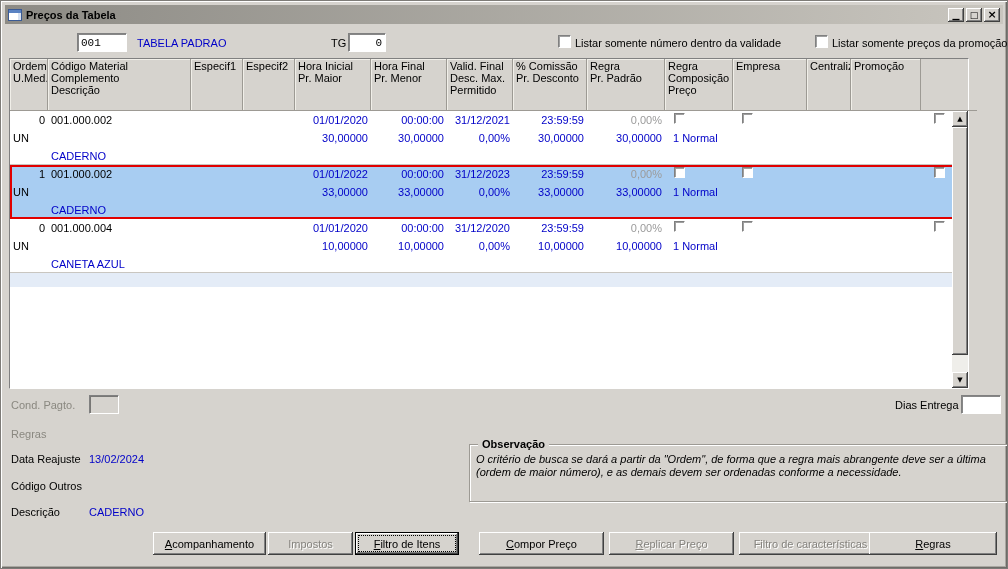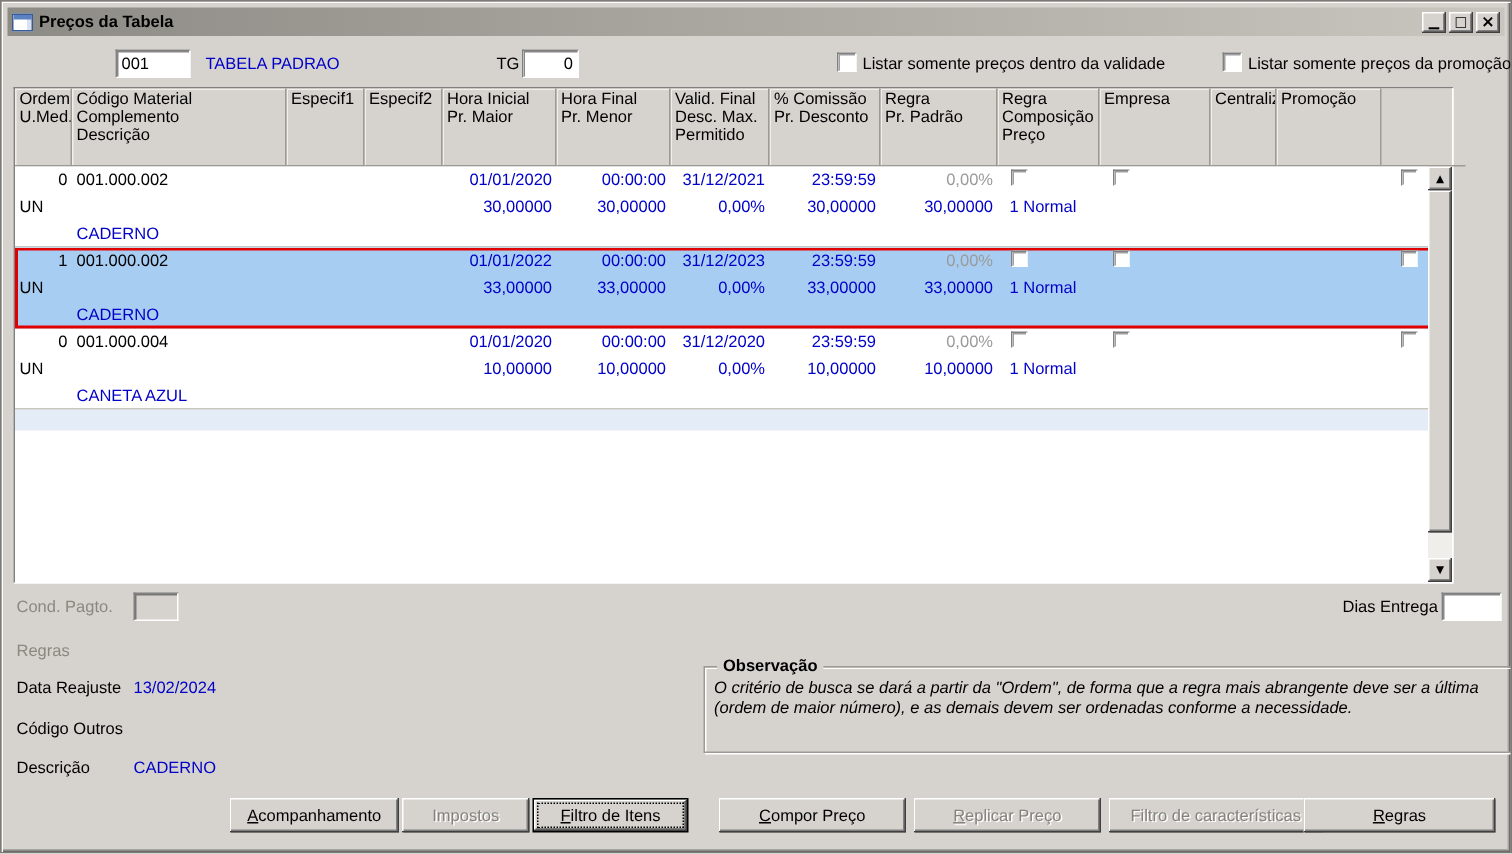--- a/index.html
+++ b/index.html
@@ -32,21 +32,21 @@
     font-family:"DejaVu Sans",sans-serif;font-size:9px;line-height:12px;text-align:center;color:#000;
     cursor:default;
   }
   .win-btn.close{font-size:11px;font-weight:bold;}
   
   .lbl{position:absolute;white-space:nowrap;}
   .field{
     position:absolute;height:19px;background:#fff;
     border:1px solid;border-color:#808080 #fff #fff #808080;
     box-shadow:inset 1px 1px 0 #404040a0;
-    font-family:Liberation Sans, sans-serif;font-size:11px;padding:0 3px;
+    font-family:Liberation Mono, monospace;font-size:11px;padding:0 3px;
   }
   .field.disabled{background:#d6d3ce;}
   .blue{color:#0000c8;}
   .graytxt{color:#8a8880;}
   .chk{
     position:absolute;width:13px;height:13px;background:#fff;
     border:1px solid;border-color:#808080 #fff #fff #808080;
     box-shadow:inset 1px 1px 0 #40404080;
   }
   
@@ -150,21 +150,21 @@
     <button class="win-btn">□</button>
     <button class="win-btn close">×</button>
   </div>
 
   <span class="lbl" style="left:10px;top:36px;margin-top:39px;">Tabela Preço</span>
   <input class="field" style="left: 76px; top: 32px; width: 50px;" value="001">
   <span class="lbl blue" style="left:136px;top:36px;">TABELA PADRAO</span>
   <span class="lbl" style="left:330px;top:36px;">TG</span>
   <input class="field" style="left: 347px; top: 32px; width: 38px; text-align: right;" value="0">
   <span class="chk" style="left:557px;top:34px;"></span>
-  <span class="lbl" style="left:574px;top:36px;">Listar somente preços dentro da validade</span>
+  <span class="lbl" style="left:574px;top:36px;">Listar somente número dentro da validade</span>
   <span class="chk" style="left:814px;top:34px;"></span>
   <span class="lbl" style="left:831px;top:36px;">Listar somente preços da promoção</span>
 
   <div class="grid">
     <div class="grid-header">
       <div class="hdr-cell">Ordem
 U.Med.</div>
       <div class="hdr-cell">Código Material
 Complemento
 Descrição</div>

